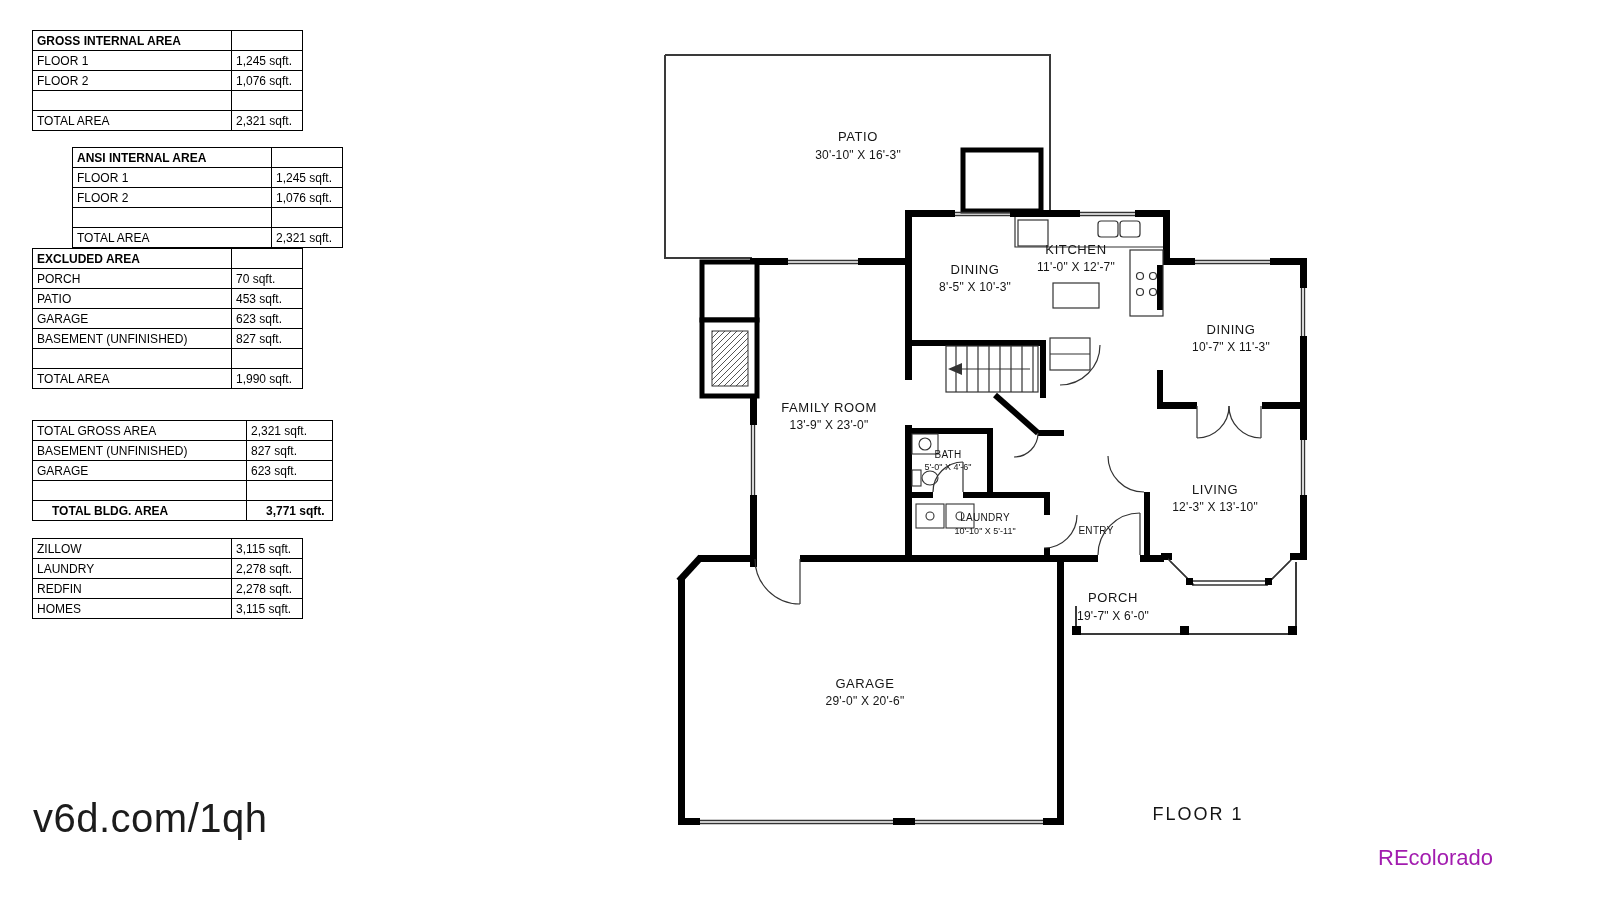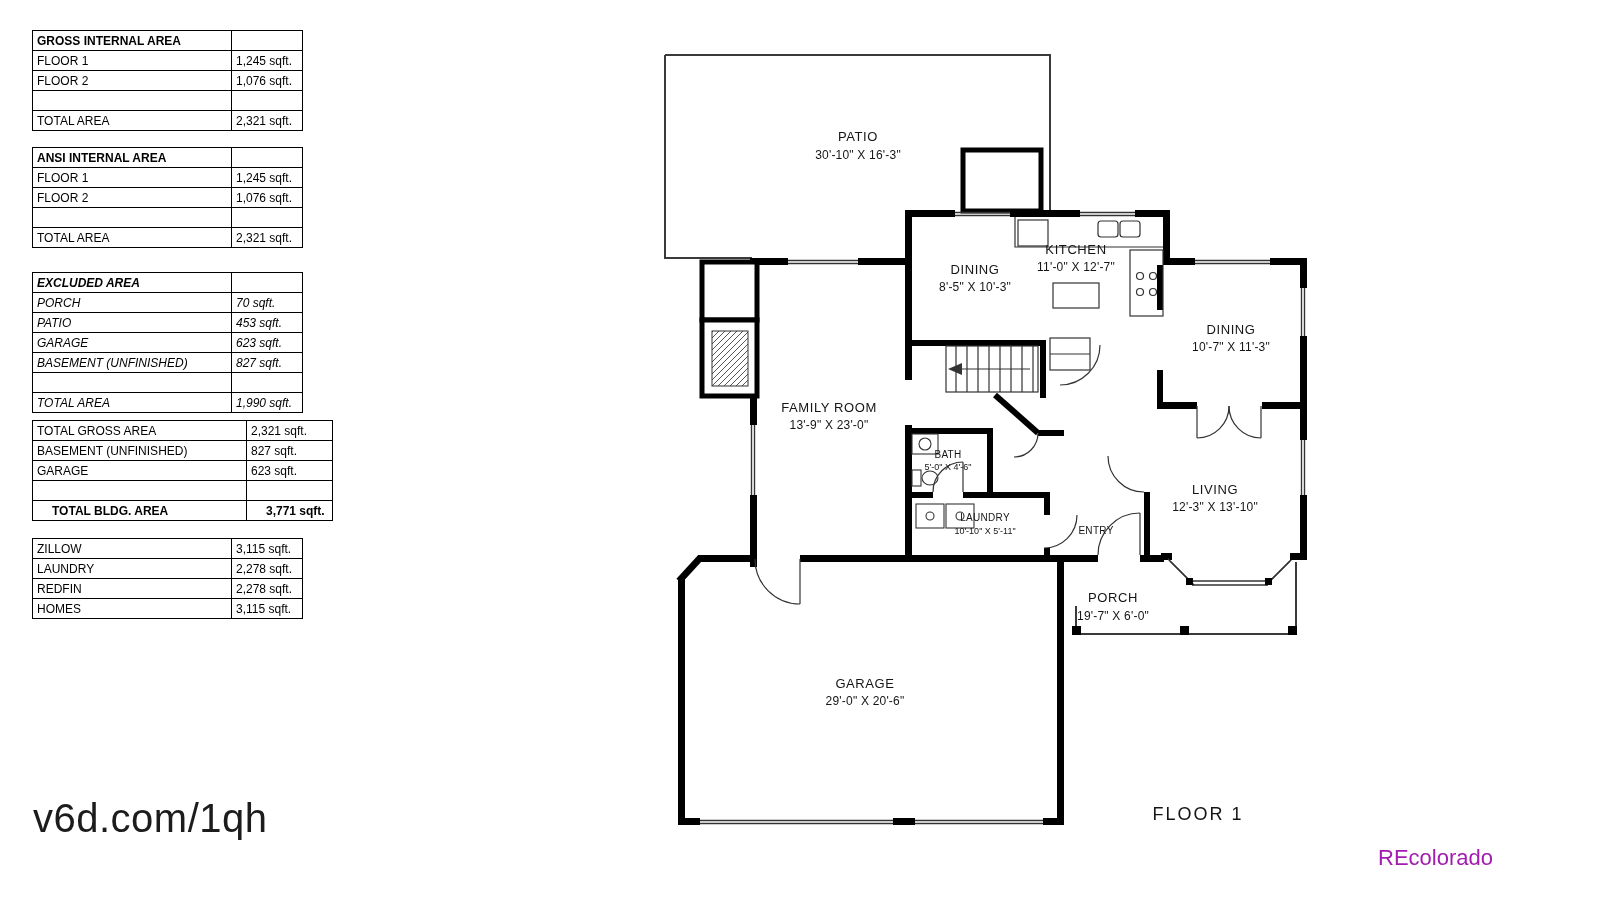--- a/index.html
+++ b/index.html
@@ -258,21 +258,21 @@
     <td class="lbl"></td>
     <td class="val"></td>
   </tr>
   <tr>
     <td class="lbl">TOTAL AREA</td>
     <td class="val">2,321 sqft.</td>
   </tr>
 </tbody>
   </table>
 
-<table class="area-table" style="top:147px;">
+<table class="area-table" style="top:147px;margin-left:40px;">
   <tbody>
       <tr>
     <th class="lbl">ANSI INTERNAL AREA</th>
     <th class="val"></th>
   </tr>
   <tr>
     <td class="lbl indent">FLOOR 1</td>
     <td class="val">1,245 sqft.</td>
   </tr>
   <tr>
@@ -283,21 +283,21 @@
     <td class="lbl"></td>
     <td class="val"></td>
   </tr>
   <tr>
     <td class="lbl">TOTAL AREA</td>
     <td class="val">2,321 sqft.</td>
   </tr>
 </tbody>
   </table>
 
-<table class="area-table" style="top:272px;font-style:italic;">
+<table class="area-table" style="top:248px;">
   <tbody>
       <tr>
     <th class="lbl">EXCLUDED AREA</th>
     <th class="val"></th>
   </tr>
   <tr>
     <td class="lbl indent">PORCH</td>
     <td class="val">70 sqft.</td>
   </tr>
   <tr>

